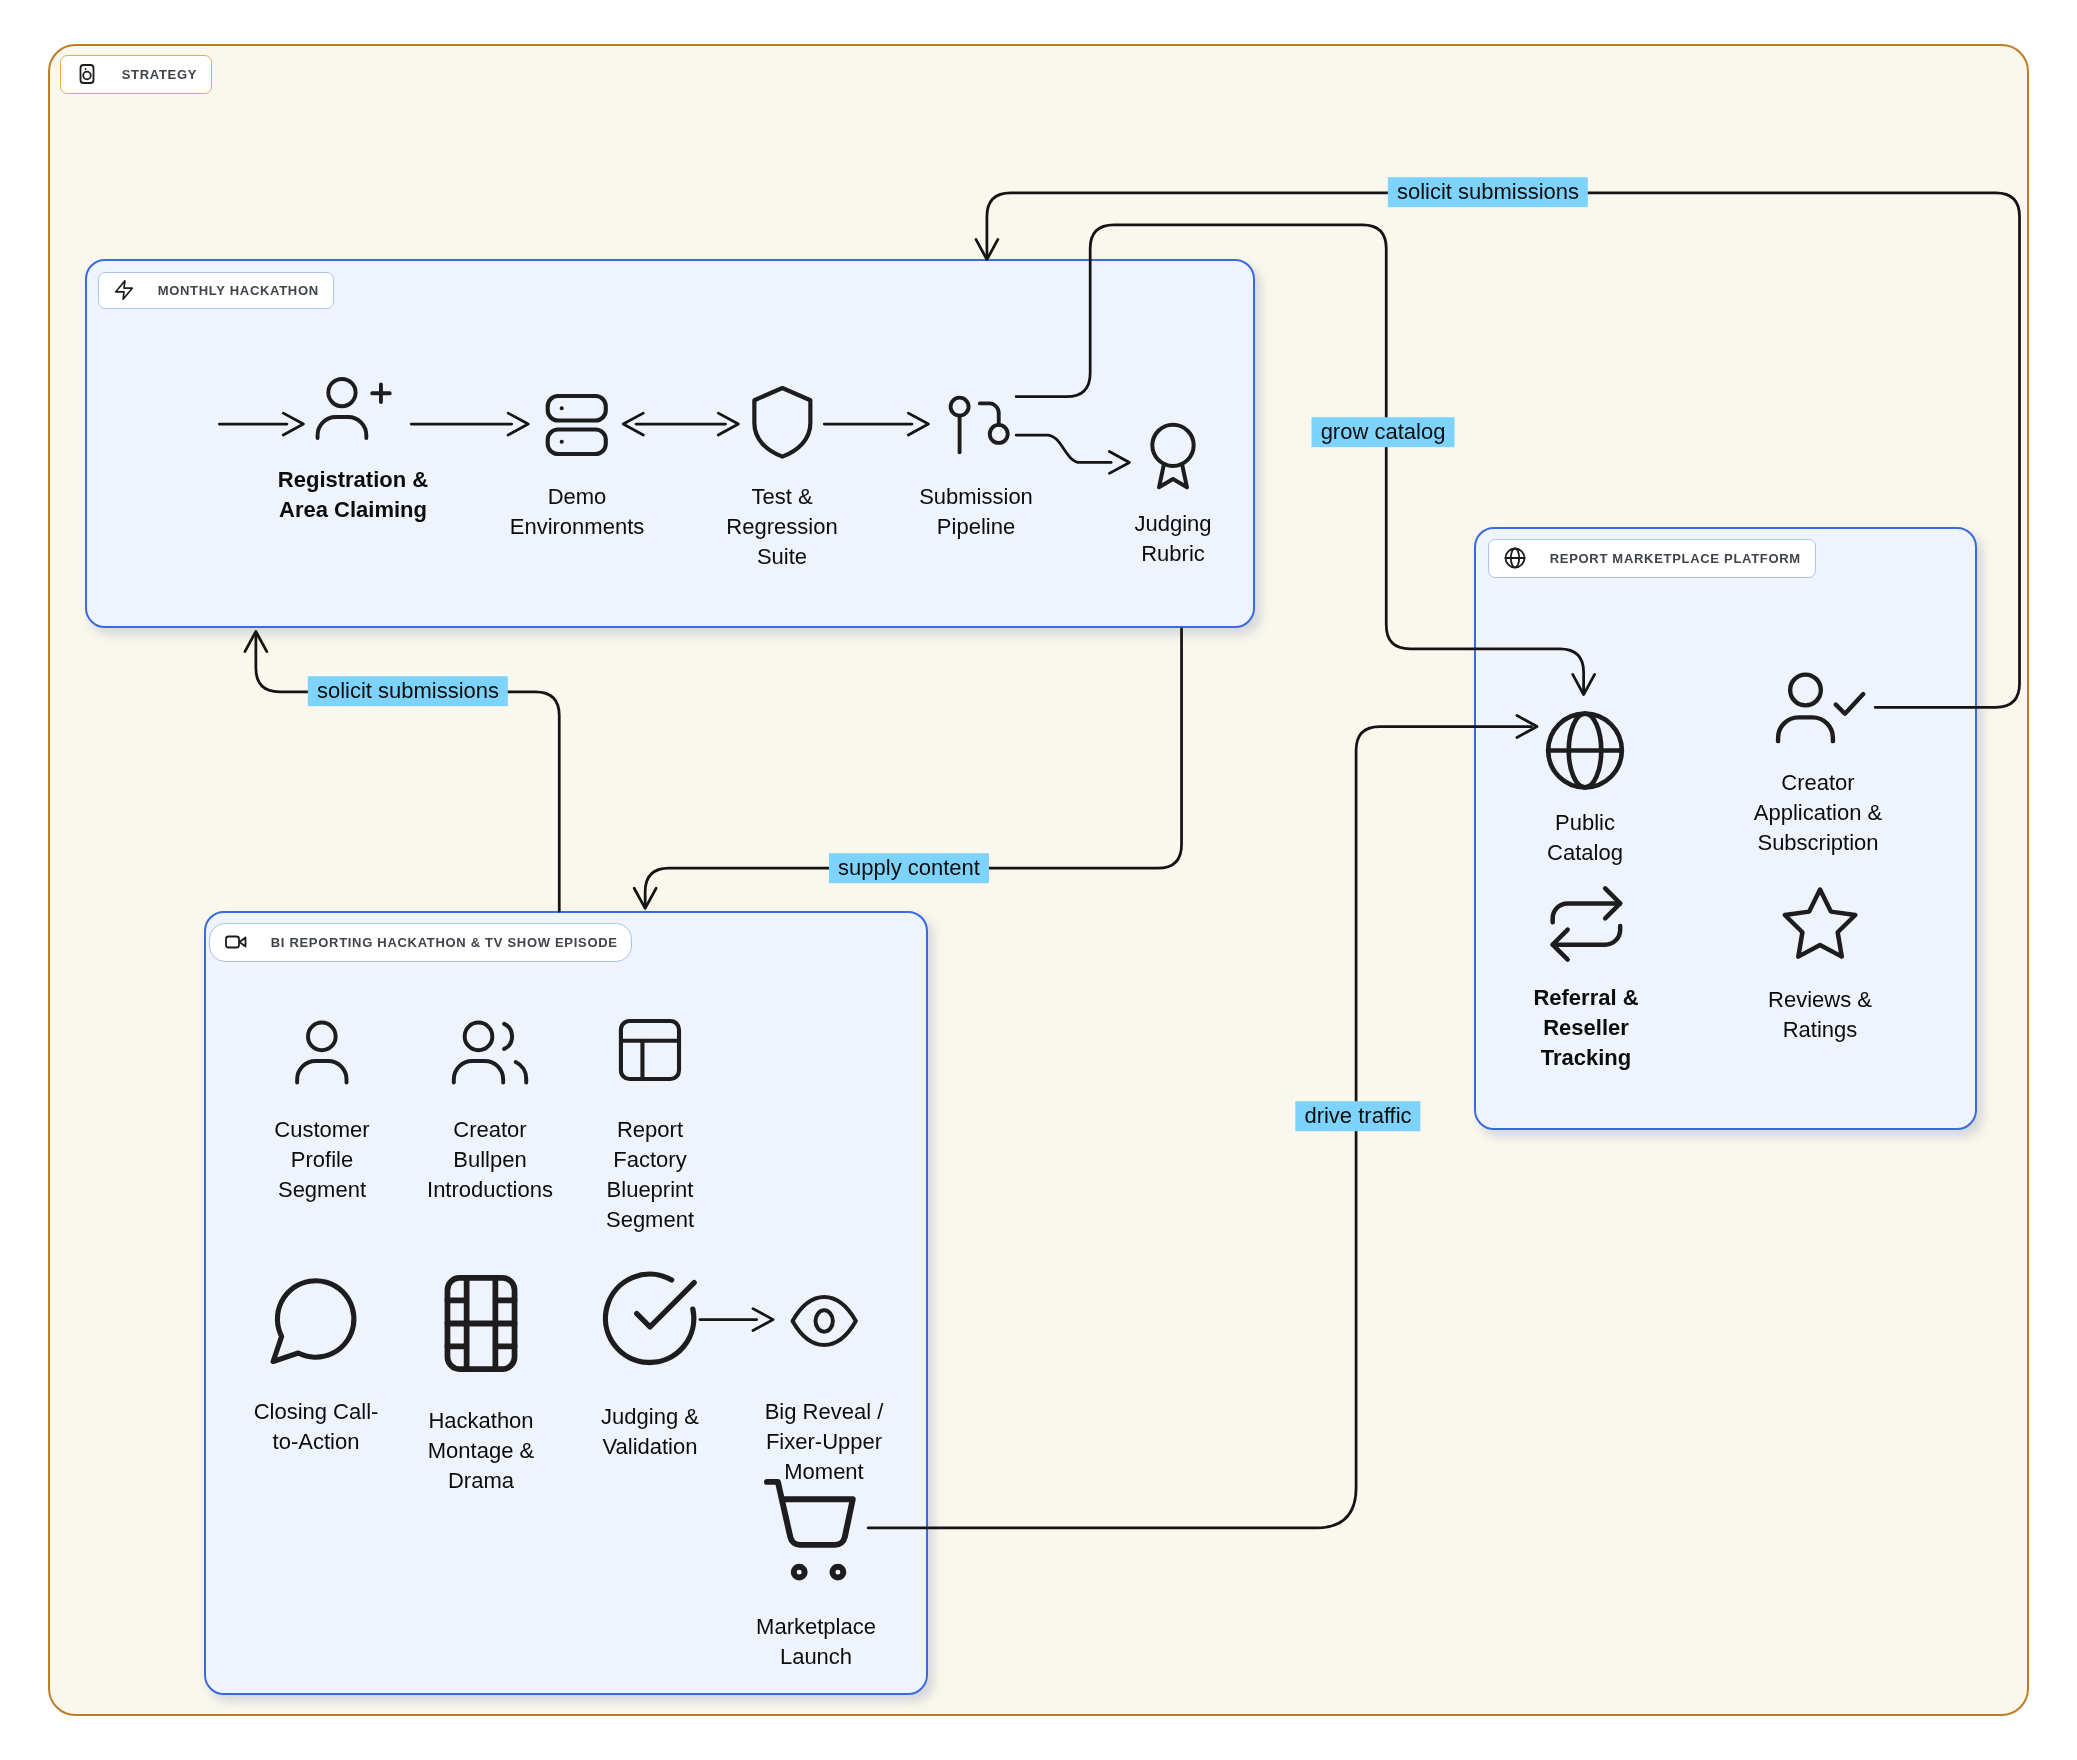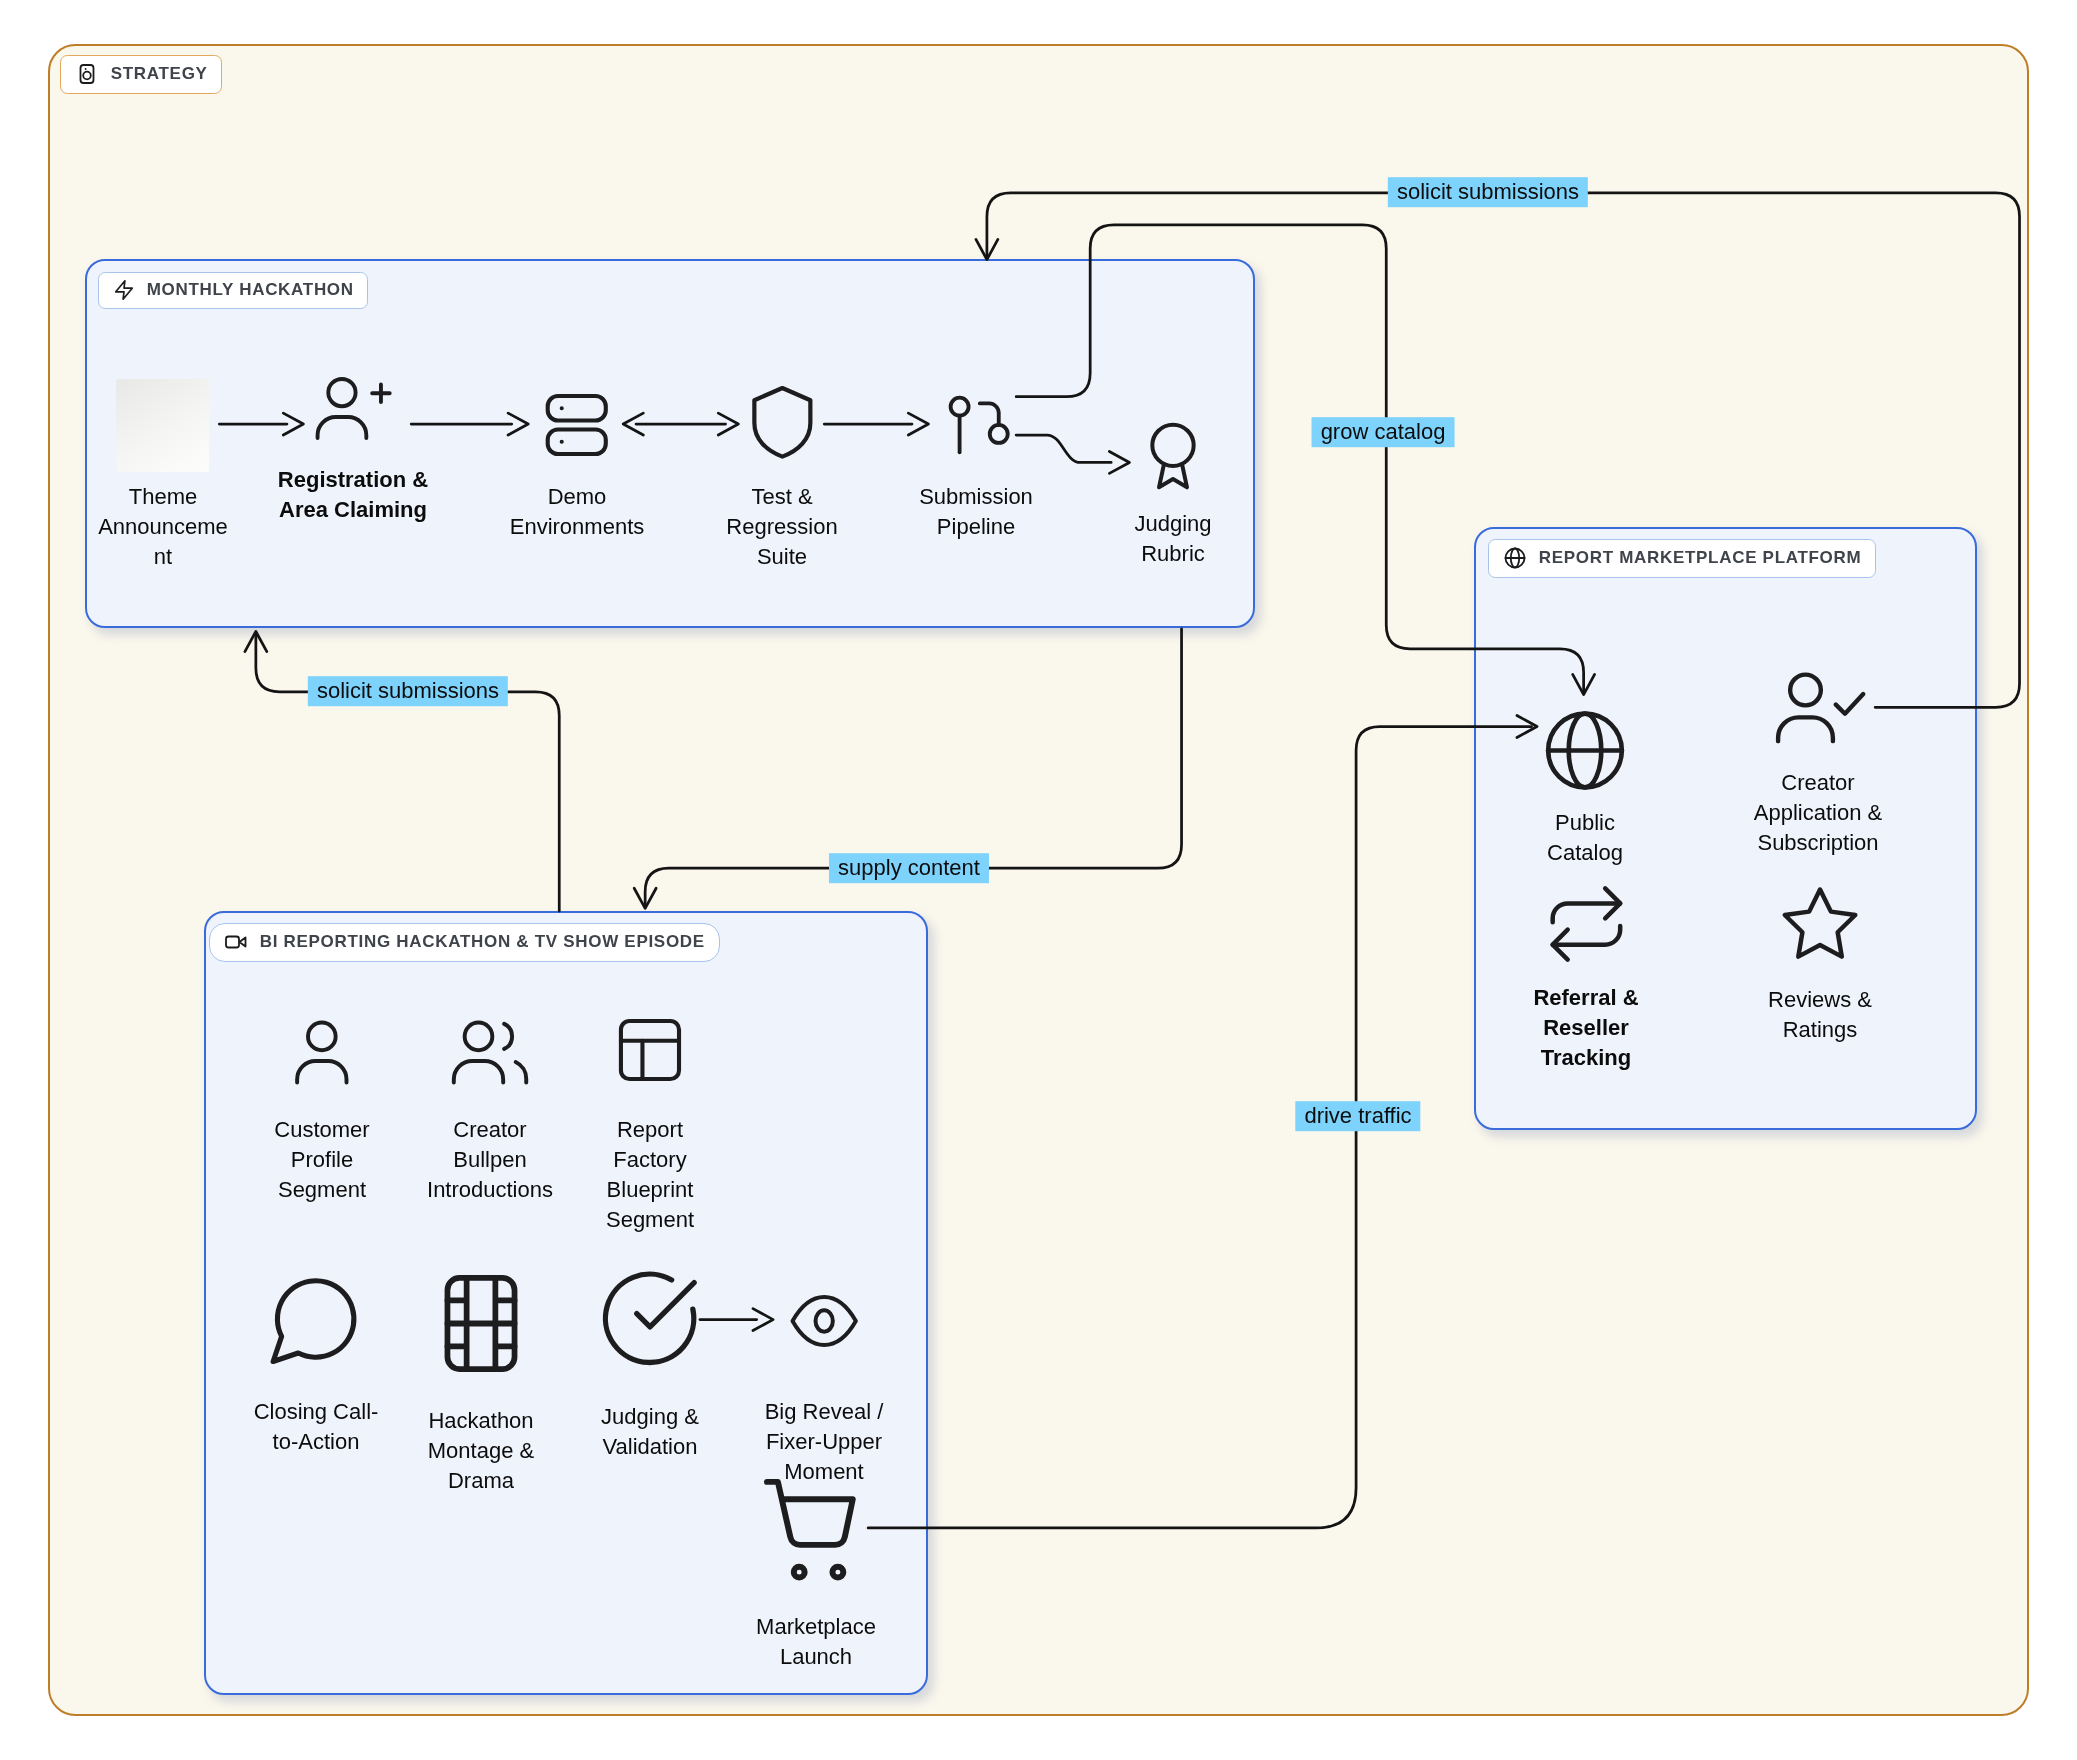--- a/index.html
+++ b/index.html
@@ -2,21 +2,21 @@
 <html style="font-size:14.6px"><head>
 <meta charset="utf-8">
 <style>
   html,body{margin:0;padding:0;background:#ffffff;}
   .canvas{position:relative;width:2078px;height:1761px;font-family:"Liberation Sans",sans-serif;color:#0c0c0c;overflow:hidden;}
   .frame{position:absolute;left:48px;top:44px;width:1981px;height:1672px;background:#FAF7EC;border:2.7px solid #BE7E28;border-radius:27.4px;box-sizing:border-box;z-index:0;}
   .gbox{position:absolute;background:#EFF3FB;border:2.7px solid #3A6BDC;border-radius:20px;box-sizing:border-box;box-shadow:5.5px 6.4px 9.1px rgba(150,160,190,.35);z-index:1;}
   #hackathon-box{left:85px;top:259px;width:1170px;height:369px;}
   #marketplace-box{left:1474px;top:527px;width:503px;height:603px;}
   #episode-box{left:204px;top:911px;width:724px;height:784px;}
-  .badge{position:absolute;display:flex;align-items:center;gap:12px;background:#ffffff;border:1.8px solid #A9C4EC;border-radius:7.3px;padding:6.4px 13.7px;font-weight:bold;font-size:17px;letter-spacing:0.7px;color:#3F434A;white-space:nowrap;z-index:4;}
+  .badge{position:absolute;display:flex;align-items:center;gap:23px;background:#ffffff;border:1.8px solid #A9C4EC;border-radius:7.3px;padding:6.4px 13.7px;font-weight:bold;font-size:13px;letter-spacing:0.7px;color:#3F434A;white-space:nowrap;z-index:4;}
   .badge svg{stroke:#1a1b1d;fill:none;stroke-width:1.8;stroke-linecap:round;stroke-linejoin:round;}
   #strategy-badge{left:60px;top:55px;border-color:#E3AA5D;}
   #hackathon-badge{left:98px;top:272px;}
   #marketplace-badge{left:1488px;top:539px;}
   #episode-badge{left:209px;top:923px;border-radius:16px;}
   .wires{position:absolute;left:0;top:0;z-index:3;pointer-events:none;}
   .wires path{stroke:#141414;stroke-width:3;fill:none;stroke-linecap:round;stroke-linejoin:round;}
   .node{position:absolute;transform:translateX(-50%);display:flex;flex-direction:column;align-items:center;text-align:center;z-index:4;}
   .node svg{stroke:#1d1d1f;fill:none;stroke-width:1.2;stroke-linecap:round;stroke-linejoin:round;}
   .node .lbl{font-size:22px;line-height:30px;white-space:pre-line;color:#0c0c0c;}
@@ -93,26 +93,20 @@
   </div>
 
   <div class="badge" id="episode-badge">
     <svg width="24" height="24" viewBox="0 0 24 24">
       <rect x="2" y="6.5" width="13" height="11" rx="2.5"></rect>
         <path d="M21.5 7.5 15.5 12l6 4.5z"></path>
     </svg>
     <span>BI REPORTING HACKATHON &amp; TV SHOW EPISODE</span>
   </div>
 
-  <div class="node" style="left:163px;top:379px;">
-    <div class="blank-square"></div>
-    <div class="lbl" style="margin-top:10px;">Theme
-Announceme
-nt</div>
-  </div>
 
   <div class="node" style="left:353px;top:370px;font-weight:bold;">
     <svg width="91" height="79" viewBox="0 0 28 24">
       <circle cx="10.5" cy="6.8" r="4.2"></circle>
       <path d="M3 20.8v-.9a5.6 5.6 0 0 1 5.6-5.6h3.8a5.6 5.6 0 0 1 5.6 5.6v.9"></path>
       <path d="M19.8 7h5.4M22.5 4.3v5.4"></path>
     </svg>
     <div class="lbl" style="margin-top:16.4px;">Registration &amp;
 Area Claiming</div>
   </div>

